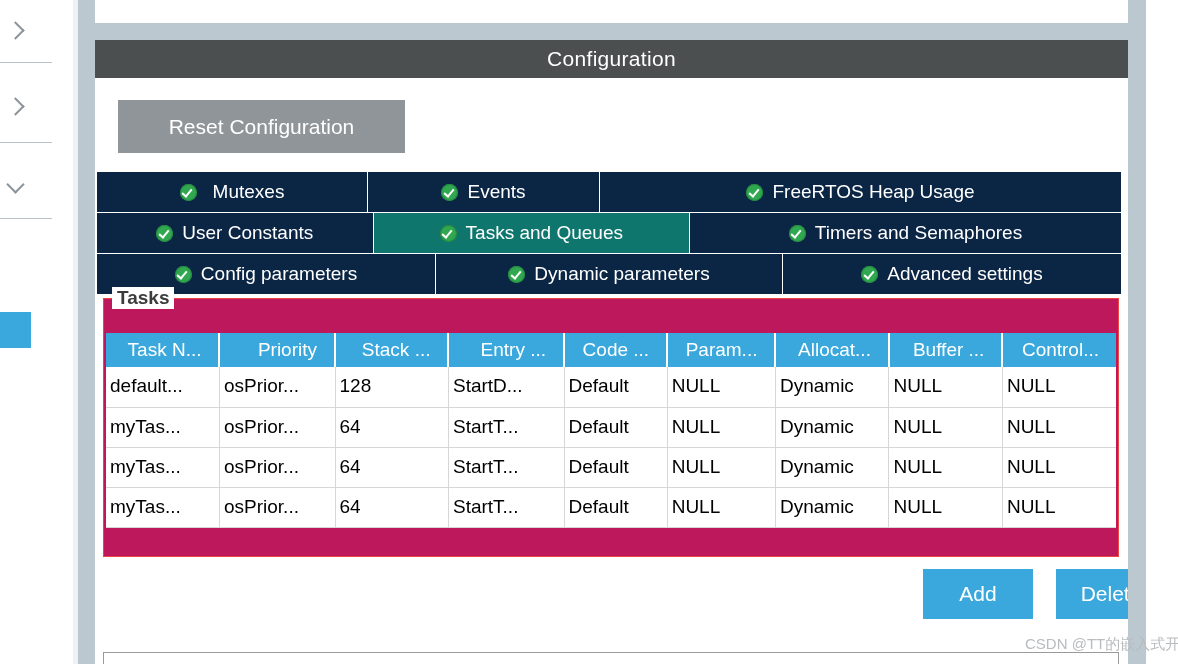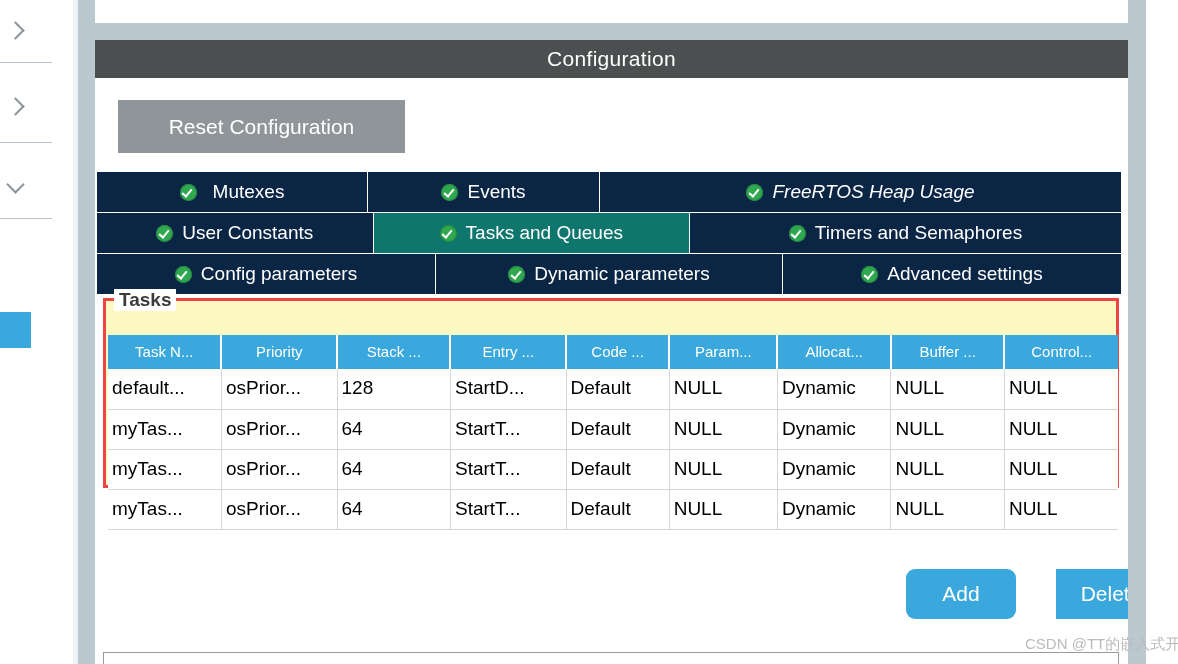--- a/index.html
+++ b/index.html
@@ -89,52 +89,52 @@
   }
   .chk::after {
     content:""; position:absolute; left:4.5px; top:3.2px;
     width:4px; height:8px;
     border-right:2px solid #ffffff; border-bottom:2px solid #ffffff;
     transform: rotate(40deg);
   }
 
   
   #tasks-fs {
-    position:absolute; left:8px; top:298px; width:1016px; height:190px;
-    border:3px solid #ef4444; background:#fef9c3;
+    position:absolute; left:8px; top:298px; width:1016px; height:259px;
+    border:1px solid #ef4444; background:#be185d;
   }
   .fs-legend {
     position:absolute; top:-12px; left:8px; background:#ffffff; padding:0 5px;
     font-size:19px; color:#3c3c3c; font-weight:bold;
   }
 
   #tasks-table {
     position:absolute; left:2px; top:34px; width:1010px;
     border-collapse:collapse; table-layout:fixed;
   }
   #tasks-table th {
     background:#3aa8dc; color:#ffffff; font-weight:normal;
-    font-size:15px; text-align:center; padding:4px 4px 5px 4px;
+    font-size:19px; text-align:right; padding:4px 17px 5px 4px;
     height:34px; border-right:2px solid #ffffff;
     white-space:nowrap; overflow:hidden;
   }
   #tasks-table th:last-child { border-right:none; }
   #tasks-table td {
     font-size:19px; color:#000000; padding:4px 4px 5px 4px;
     height:40px; border-right:1px solid #d6d6d6; border-bottom:1px solid #d6d6d6;
     white-space:nowrap; overflow:hidden; background:#ffffff;
   }
   #tasks-table td:last-child { border-right:none; }
 
   #add-btn, #delete-btn {
     position:absolute; background:#3aa8dc; border:none; color:#ffffff;
     font-size:21px; cursor:pointer; height:50px; width:110px;
     display:flex; align-items:center; justify-content:center;
   }
-  #add-btn    { left:811px; top:569px;border-radius:9px; }
+  #add-btn    { left:828px; top:569px; }
   #delete-btn { left:961px; top:569px; }
 
   
   #queues-fs {
     position:absolute; left:8px; top:652px; width:1016px; height:40px;
     border:1px solid #9a9a9a; background:#ffffff;
   }
   #queues-legend {
     position:absolute; left:16px; top:675px; background:#ffffff; padding:0 5px;
     font-size:13px; color:#3c3c3c; font-weight:bold; z-index:3;
@@ -185,21 +185,21 @@
     <div id="tab-grid">
         <div class="tab-row">
           <div class="tab" style="width: 270px; gap: 7px;">
             <span class="chk"></span>
             <span>Mutexes</span>
           </div>
           <div class="tab" style="width: 231px;">
             <span class="chk"></span>
             <span>Events</span>
           </div>
-          <div class="tab" style="width: 521px; font-style: italic;">
+          <div class="tab" style="width: 521px;">
             <span class="chk"></span>
             <span>FreeRTOS Heap Usage</span>
           </div>
         </div>
         <div class="tab-row">
           <div class="tab" style="width: 289px;">
             <span class="chk"></span>
             <span>User Constants</span>
           </div>
           <div class="tab active" style="width: 331px;">

